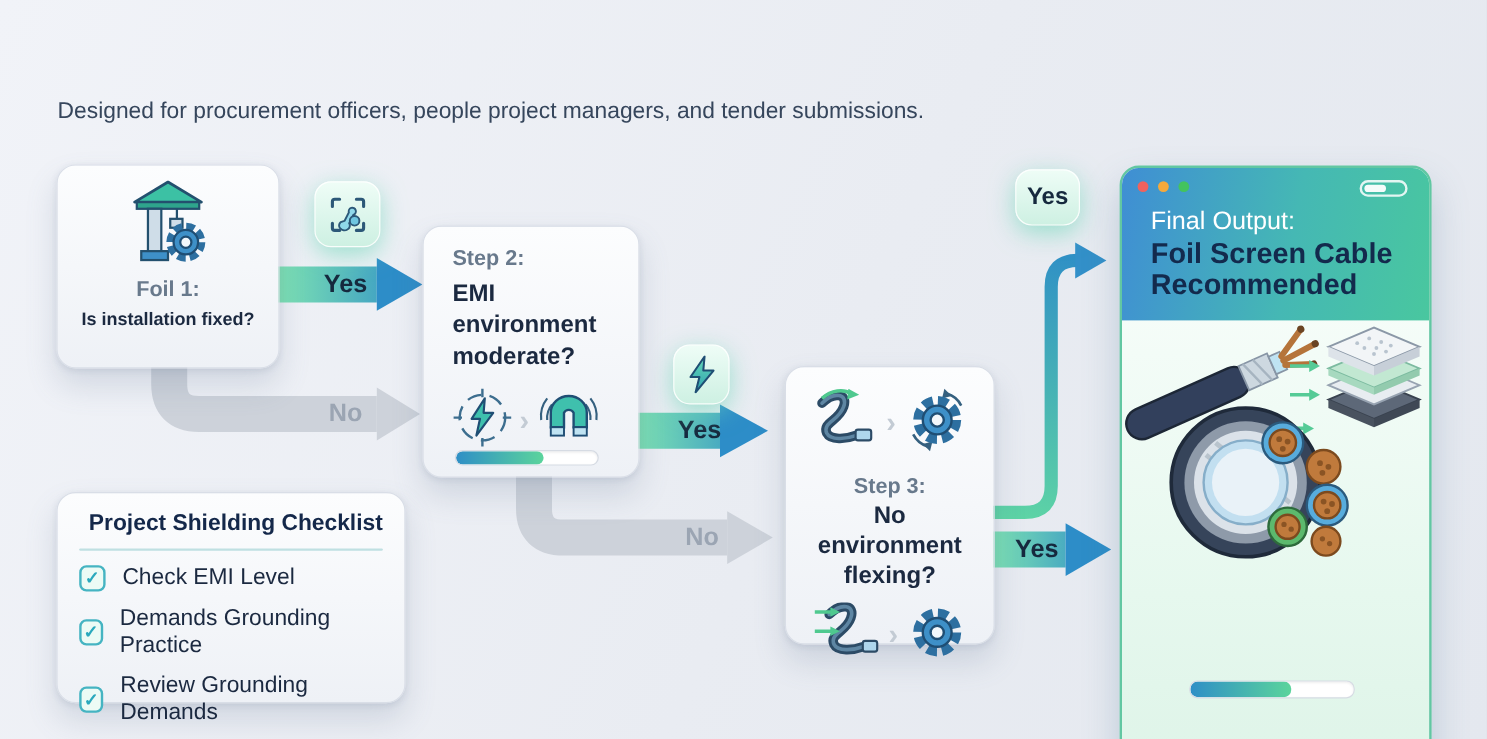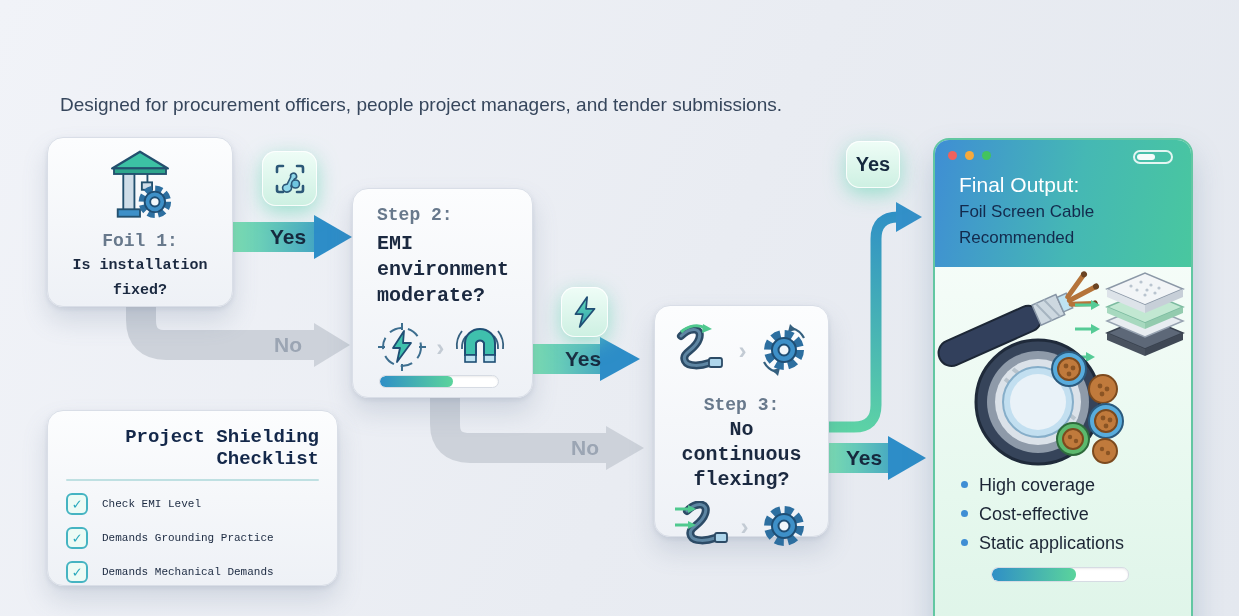--- a/index.html
+++ b/index.html
@@ -1,24 +1,24 @@
 <!DOCTYPE html>
 <html><head>
 <meta charset="utf-8">
 <style>
   html,body{margin:0;padding:0;background:#dde0e7;font-family:"Liberation Sans",sans-serif;}
   .stage{position:relative;width:1239px;height:616px;overflow:hidden;
          background:linear-gradient(115deg,#f1f3f8 0%,#e9ecf2 55%,#e4e8ef 100%);}
   .page-title{position:absolute;left:46px;top:22px;margin:0;font-size:41px;font-weight:700;
               letter-spacing:-0.5px;color:#13284a;z-index:5;}
-  .page-subtitle{position:absolute;left:48px;top:82px;margin:12px;font-size:19px;color:#36465c;z-index:5;}
+  .page-subtitle{position:absolute;left:48px;top:82px;margin:0;font-size:19px;color:#36465c;z-index:5;}
   .connectors{position:absolute;left:0;top:0;z-index:1;}
   .card{position:absolute;z-index:3;background:linear-gradient(180deg,#fcfdfe,#eef1f6);
         border:1px solid #d9dee7;border-radius:16px;
-        box-shadow:0 14px 26px rgba(96,115,145,.20),0 2px 5px rgba(96,115,145,.14);box-sizing:border-box;font-family:Liberation Mono, monospace;}
+        box-shadow:0 14px 26px rgba(96,115,145,.20),0 2px 5px rgba(96,115,145,.14);box-sizing:border-box;}
   .step-label{font-weight:700;color:#68798c;font-size:18px;}
   .question{font-weight:700;color:#1b2940;font-size:15px;line-height:25px;}
   .lbl{position:absolute;z-index:4;font-weight:700;font-size:21px;display:flex;
        align-items:center;justify-content:center;}
   .lbl.yes{color:#16293e;} .lbl.no{color:#9ba5b3;}
   .badge{position:absolute;z-index:4;border-radius:14px;
          background:linear-gradient(180deg,#effdf7,#cdf0e2);
          box-shadow:inset 0 0 0 1px rgba(255,255,255,.85),0 6px 20px rgba(110,215,185,.65);
          display:flex;align-items:center;justify-content:center;}
   .badge-yes{font-size:20px;font-weight:700;color:#16293e;}
@@ -29,36 +29,36 @@
   .progress i{display:block;height:100%;border-radius:6px;
               background:linear-gradient(90deg,#2f8fc6,#5bd49c);}
   .w62{width:62%;}
   
   .check-title{font-size:19px;font-weight:700;color:#14284a;text-align:right;}
   .check-divider{height:2px;background:#bfe0e2;border-radius:1px;}
   .check-row{display:flex;align-items:center;gap:14px;}
   .checkbox{width:22px;height:22px;border:2px solid #45b4c2;border-radius:6px;background:#ecfbf5;
             display:flex;align-items:center;justify-content:center;
             font-size:15px;font-weight:700;color:#2aa9bd;box-sizing:border-box;}
-  .check-label{font-size:11px;color:#1b2940;font-weight:500;}
+  .check-label{font-size:19px;color:#1b2940;font-weight:500;}
   
   .final-panel{position:absolute;left:933px;top:138px;width:260px;height:512px;z-index:3;
                border-radius:16px;border:2px solid #62c7a2;box-sizing:border-box;overflow:hidden;
                background:linear-gradient(180deg,#fdfffe 0%,#e6f8ee 70%,#def4e8 100%);
                box-shadow:0 16px 30px rgba(80,120,150,.28);}
   .final-header{position:absolute;left:0;top:0;width:100%;height:127px;
                 background:linear-gradient(100deg,#3f8ed4 0%,#45b8b4 55%,#49c79f 100%);}
   .win-dots{position:absolute;left:13px;top:11px;display:flex;gap:8px;}
   .win-dots span{width:9px;height:9px;border-radius:50%;display:block;}
   .toggle{position:absolute;right:18px;top:10px;width:40px;height:14px;border-radius:8px;
           border:2px solid rgba(255,255,255,.85);box-sizing:border-box;}
   .toggle i{position:absolute;left:2px;top:2px;width:18px;height:6px;border-radius:4px;
             background:rgba(255,255,255,.95);display:block;}
   .final-prefix{position:absolute;left:24px;top:33px;font-size:21px;font-weight:500;color:#ffffff;}
-  .final-main{position:absolute;left:24px;top:59px;width:205px;font-size:17px;font-weight:400;
+  .final-main{position:absolute;left:24px;top:59px;width:205px;font-size:24px;font-weight:700;
               color:#132a4d;line-height:26px;}
   .final-bullets{position:absolute;left:26px;top:332px;margin:0;padding:0;list-style:none;}
   .final-bullets li{display:flex;gap:11px;margin-bottom:3px;}
   .final-bullets .dot{width:7px;height:7px;border-radius:50%;background:#3f8ed4;margin-top:9px;flex:none;}
   .final-bullets .btxt{font-size:18px;color:#1c2535;font-weight:500;line-height:26px;}
 </style>
 </head>
 <body>
 
 <div class="stage">
@@ -210,21 +210,21 @@
           <polygon points="22,54 16,48 24,46" fill="#35607f"></polygon>
           <g transform="translate(28,28)">
             <circle r="15" fill="none" stroke="#2d6fa0" stroke-width="10" stroke-dasharray="7.8 4"></circle>
             <circle r="12" fill="#3e90c8" stroke="#1f4e74" stroke-width="2"></circle>
             <circle r="5.5" fill="#f2f7fb" stroke="#1f4e74" stroke-width="2"></circle>
           </g>
         </svg>
       </span>
     </div>
     <div class="step-label" style="margin-top:12px;">Step 3:</div>
-    <div class="question" style="margin:2px 14px 0;font-size:20px;">No continuous flexing?</div>
+    <div class="question" style="margin:2px 14px 0;font-size:20px;">No environment flexing?</div>
     <div class="icon-row" style="justify-content:center;margin-top:8px;">
       <span>
         <svg width="58" height="50" viewBox="0 0 58 50">
           <path d="M14,10 C24,0 36,2 32,13 C28,25 14,26 18,35 C21,41 34,40 42,37" fill="none" stroke="#2c4b66" stroke-width="8" stroke-linecap="round"></path>
           <path d="M14,10 C24,0 36,2 32,13 C28,25 14,26 18,35 C21,41 34,40 42,37" fill="none" stroke="#5e86a3" stroke-width="3" stroke-linecap="round"></path>
           <rect x="42" y="32" width="12" height="9" rx="2" fill="#aed6ec" stroke="#2c4b66" stroke-width="1.8"></rect>
           <path d="M2,8 L16,8" stroke="#4fc98f" stroke-width="3"></path>
             <polygon points="15,4 23,8 15,12" fill="#4fc98f"></polygon>
           <path d="M2,24 L16,24" stroke="#4fc98f" stroke-width="3"></path>
             <polygon points="15,20 23,24 15,28" fill="#4fc98f"></polygon>
@@ -249,21 +249,21 @@
     <div class="check-row" style="margin-bottom:12px;">
       <span class="checkbox">✓</span>
       <span class="check-label">Check EMI Level</span>
     </div>
     <div class="check-row" style="margin-bottom:12px;">
       <span class="checkbox">✓</span>
       <span class="check-label">Demands Grounding Practice</span>
     </div>
     <div class="check-row">
       <span class="checkbox">✓</span>
-      <span class="check-label">Demands Mechanical Demands</span>
+      <span class="check-label">Review Grounding Demands</span>
     </div>
   </div>
 
   <div class="final-panel">
     <div class="final-header">
       <div class="win-dots">
         <span style="background:#f0625d;"></span>
         <span style="background:#f5a93c;"></span>
         <span style="background:#43c35e;"></span>
       </div>
@@ -363,33 +363,19 @@
             <circle cx="3" cy="2" r="2.2" fill="#8a5424"></circle>
         </g>
         <g transform="translate(170,184)">
           <circle r="12" fill="#c07a3c" stroke="#7c4a1e" stroke-width="2"></circle>
           <circle cx="-3" cy="-2" r="2.2" fill="#8a5424"></circle>
             <circle cx="3" cy="2" r="2.2" fill="#8a5424"></circle>
         </g>
       </g>
     </svg>
 
-    <ul class="final-bullets">
-      <li>
-        <span class="dot"></span>
-        <span class="btxt">High coverage</span>
-      </li>
-      <li>
-        <span class="dot"></span>
-        <span class="btxt">Cost-effective</span>
-      </li>
-      <li>
-        <span class="dot"></span>
-        <span class="btxt">Static applications</span>
-      </li>
-    </ul>
 
     <div class="progress" style="left:56px;top:427px;width:136px;height:13px;">
         <i class="w62"></i>
       </div>
   </div>
 
 </div>
 
 </body></html>

